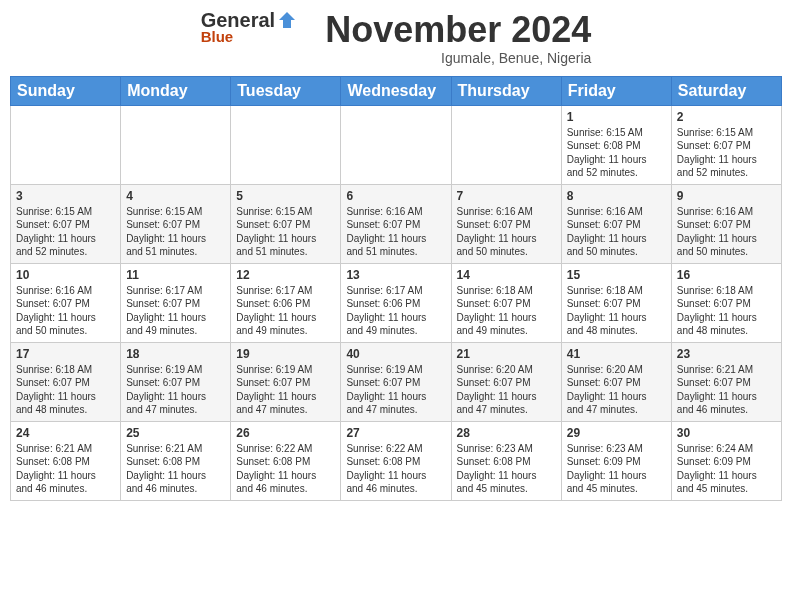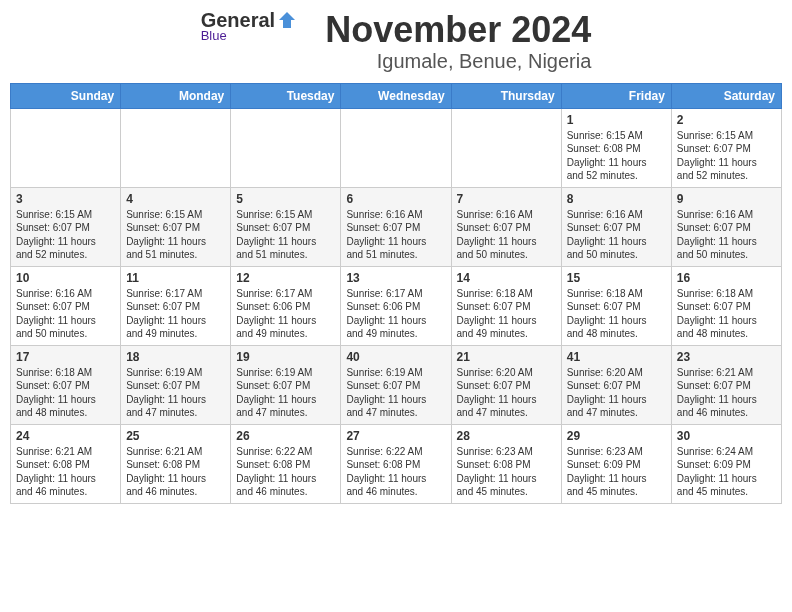--- a/index.html
+++ b/index.html
@@ -26,34 +26,34 @@
       text-align: right;
     }
     .month-title {
       font-size: 36px;
       font-weight: bold;
       color: #333;
       line-height: 1.1;
       margin-left: 28px;
     }
     .location-title {
-      font-size: 20px;
+      font-size: 14px;
       color: #555;
     }
     .calendar {
       width: 100%;
       border-collapse: collapse;
       border: 1px solid #ccc;
     }
     .calendar th {
       background-color: #4a90d9;
       color: #fff;
-      font-size: 12px;
+      font-size: 16px;
       font-weight: bold;
-      text-align: right;
+      text-align: left;
       padding: 5px 6px;
       border: 1px solid #3a7bc8;
     }
     .calendar td {
       vertical-align: top;
       border: 1px solid #ccc;
       padding: 4px 5px;
       font-size: 10px;
       color: #333;
       width: 110px;
@@ -85,21 +85,21 @@
 <body>
 
 <div class="header">
   <div class="logo">
     <div style="display:flex; align-items:center; gap:2px;">
       <span style="font-size:20px; font-weight:bold; color:#333; line-height:1;">General</span>
       <svg width="20" height="20" viewBox="0 0 20 20">
         <polygon points="10,2 18,10 14,10 14,18 6,18 6,10 2,10" fill="#4a90d9"></polygon>
       </svg>
     </div>
-    <span style="font-size:13px; font-weight:normal; color:#4c1d95; margin-top:-2px;">Blue</span>
+    <span style="font-size:15px; font-weight:bold; color:#c2410c; margin-top:-2px;">Blue</span>
   </div>
   <div class="title-block">
     <div class="month-title">November 2024</div>
     <div class="location-title">Igumale, Benue, Nigeria</div>
   </div>
 </div>
 
 <table class="calendar">
   <thead>
     <tr>

